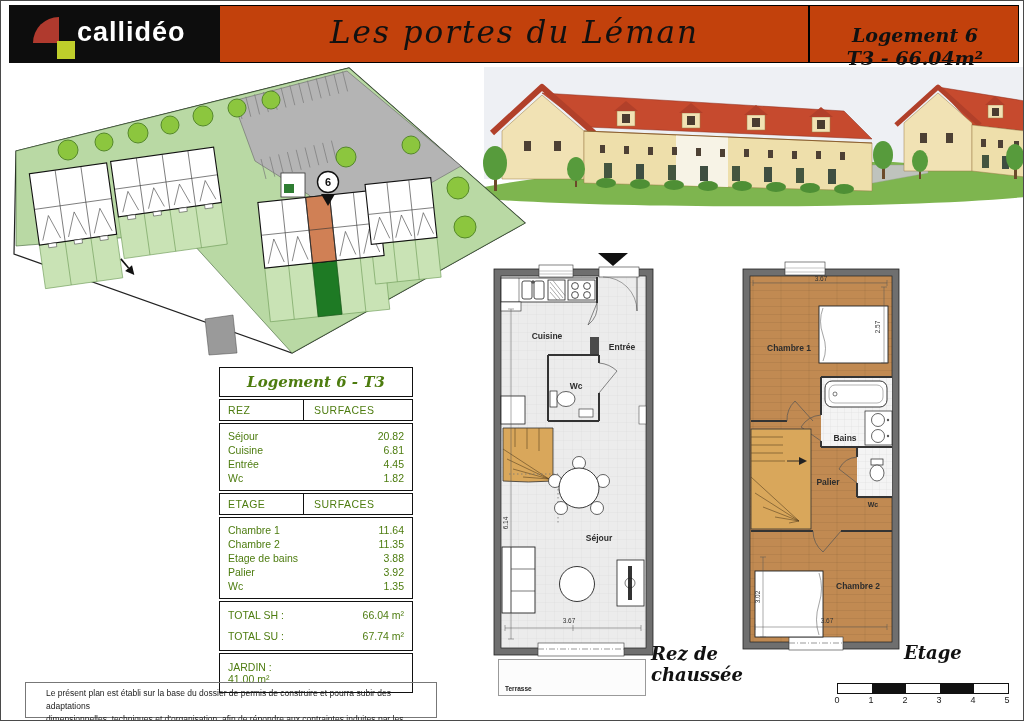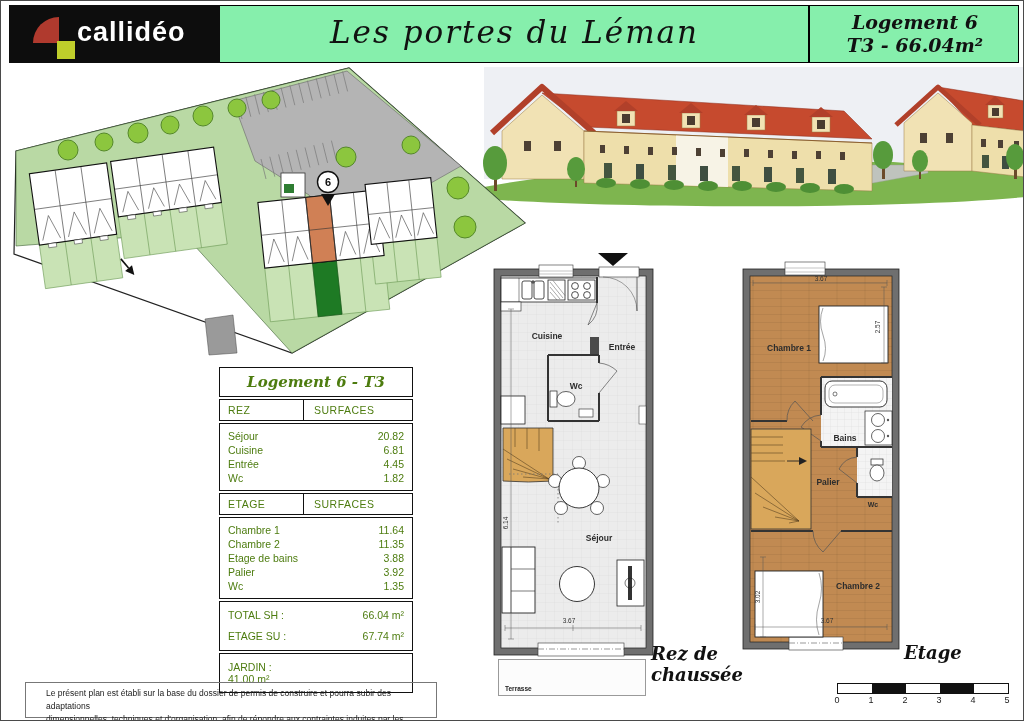--- a/index.html
+++ b/index.html
@@ -1,26 +1,26 @@
 <!DOCTYPE html>
 <html><head>
 <meta charset="utf-8">
 <style>
   html,body{margin:0;padding:0;background:#888;}
   .page{position:relative;width:1024px;height:721px;background:#fff;border:1px solid #4a4a4a;
         box-sizing:border-box;font-family:"Liberation Sans",sans-serif;overflow:hidden;}
   
   .header-box{position:absolute;left:8px;top:4px;width:1010px;height:58px;border:1.5px solid #000;
-              box-sizing:border-box;background:#86efac;}
+              box-sizing:border-box;background:#c2410c;}
   .logo{position:absolute;left:-1px;top:-1px;width:211px;height:58px;background:#0d0d0d;}
   .logo-text{position:absolute;left:68px;top:12px;color:#fff;font-weight:bold;font-size:27px;letter-spacing:1px;}
   .header-divider{position:absolute;left:798px;top:0;width:1.5px;height:100%;background:#000;}
   .project-title{position:absolute;left:211px;top:8px;width:587px;text-align:center;
                  font-family:"DejaVu Serif",serif;font-style:italic;font-size:31px;color:#111;letter-spacing:2px;}
-  .unit-box{position:absolute;left:800px;top:5px;width:210px;text-align:center;
+  .unit-box{position:absolute;left:800px;top:18px;width:210px;text-align:center;
             font-family:"DejaVu Serif",serif;font-style:italic;font-weight:bold;font-size:19px;line-height:23px;color:#111;}
   
   .render3d{position:absolute;left:475px;top:66px;z-index:1;}
   .siteplan{position:absolute;left:8px;top:64px;z-index:2;}
   .gfplan{position:absolute;left:490px;top:250px;z-index:3;}
   .ufplan{position:absolute;left:738px;top:250px;z-index:3;}
   
   .stable{position:absolute;left:218px;top:366px;width:194px;color:#4d7c0f;}
   .sec{border:1.5px solid #111;background:#fff;margin-bottom:2px;box-sizing:border-box;}
   .sec-title{text-align:center;font-family:"DejaVu Serif",serif;font-style:italic;font-weight:bold;
@@ -351,21 +351,21 @@
           <span>Wc</span>
           <span>1.35</span>
         </div>
     </div>
     <div class="sec tbody-tot">
       <div class="trow-tot">
           <span>TOTAL SH :</span>
           <span>66.04 m²</span>
         </div>
       <div class="trow-tot">
-          <span>ETAGE SU :</span>
+          <span>TOTAL SU :</span>
           <span>67.74 m²</span>
         </div>
     </div>
     <div class="sec">
       <div class="trow-j">
           <span>JARDIN :</span>
           <span>41.00 m²</span>
         </div>
     </div>
   </div>

